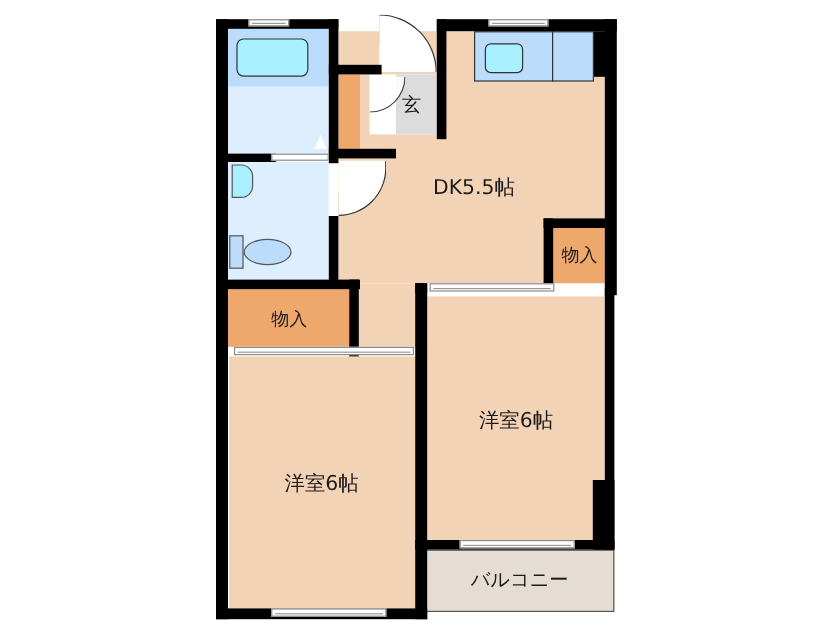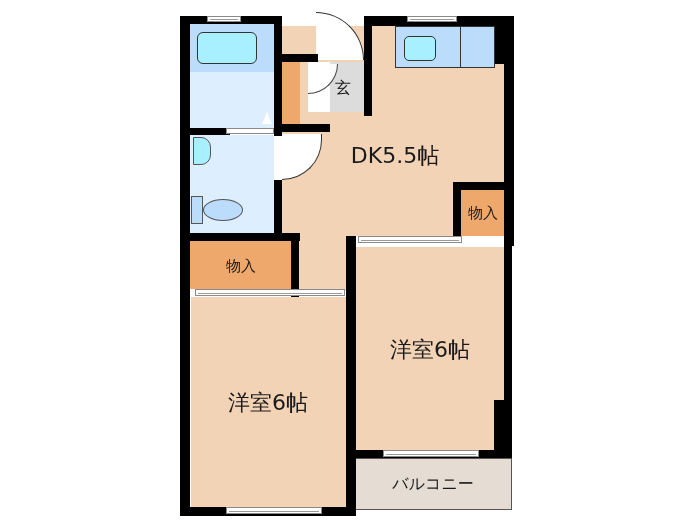--- a/index.html
+++ b/index.html
@@ -1,21 +1,21 @@
 <!DOCTYPE html>
 <html><head>
   <meta charset="utf-8">
   <style>
     html, body { margin:0; padding:0; background:#ffffff; }
     body { width:700px; height:525px; position:relative; overflow:hidden;
            font-family: "DejaVu Sans", "Liberation Sans", sans-serif; }
     .abs { position:absolute; }
     .wall { position:absolute; background:#000; }
     .room { position:absolute; }
-    .label { position:absolute; color:#1a1a1a; font-size:22px; white-space:nowrap;
+    .label { position:absolute; color:#1a1a1a; font-size:17px; white-space:nowrap;
              transform:translate(-50%,-50%); }
     .win { position:absolute; background:#fff; border:1px solid #8a8a8a; box-sizing:border-box; }
     .win-h::after { content:""; position:absolute; left:2px; right:2px; top:50%; height:1px; background:#9a9a9a; }
   </style>
 </head>
 <body>
 
 <div class="room" style="left:190px;top:20px;width:84px;height:108px;background:#ddeefe;"></div>
 <div class="room" style="left:190px;top:20px;width:84px;height:52px;background:#bcdcfb;"></div>
 <div class="abs" style="left:197px;top:32px;width:60px;height:32px;background:#a8f0ff;border:1.5px solid #333;border-radius:6px;box-sizing:border-box;"></div>

